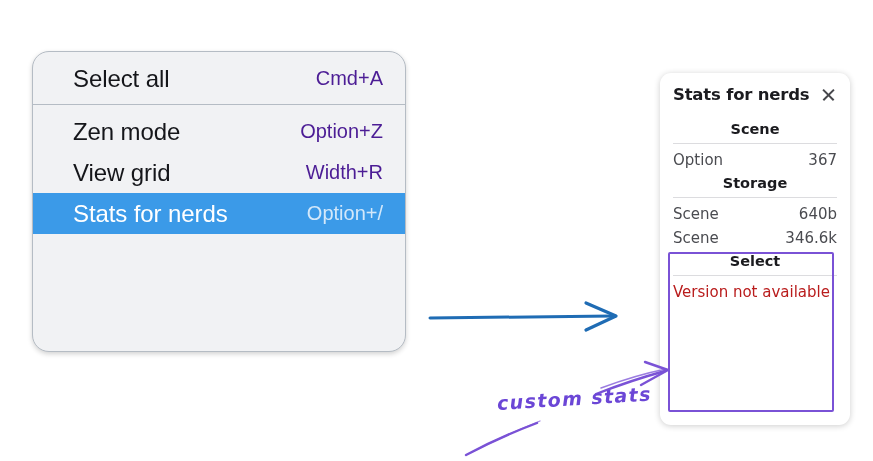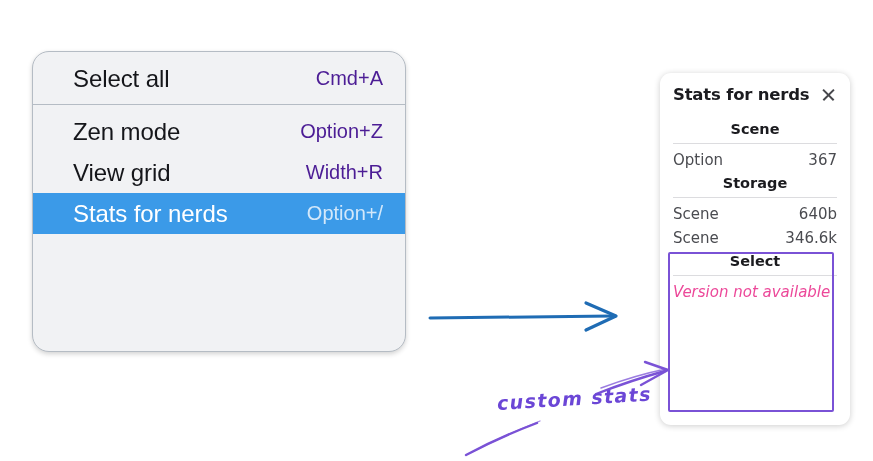--- a/index.html
+++ b/index.html
@@ -125,24 +125,23 @@
     justify-content: space-between;
     align-items: baseline;
     font-size: 15px;
     color: #4a4b50;
     padding: 3px 0;
   }
   .stat-row .k { white-space: nowrap; }
   .stat-row .v { white-space: nowrap; }
   .version-text {
     font-size: 15px;
-    color: #ec4899;
+    color: #b91c1c;
     padding: 3px 0;
     white-space: nowrap;
-    font-style: italic;
   }
 
   
   #annotation-box {
     position: absolute;
     left: 668px;
     top: 252px;
     width: 166px;
     height: 160px;
     border: 2.5px solid #7a52d6;

